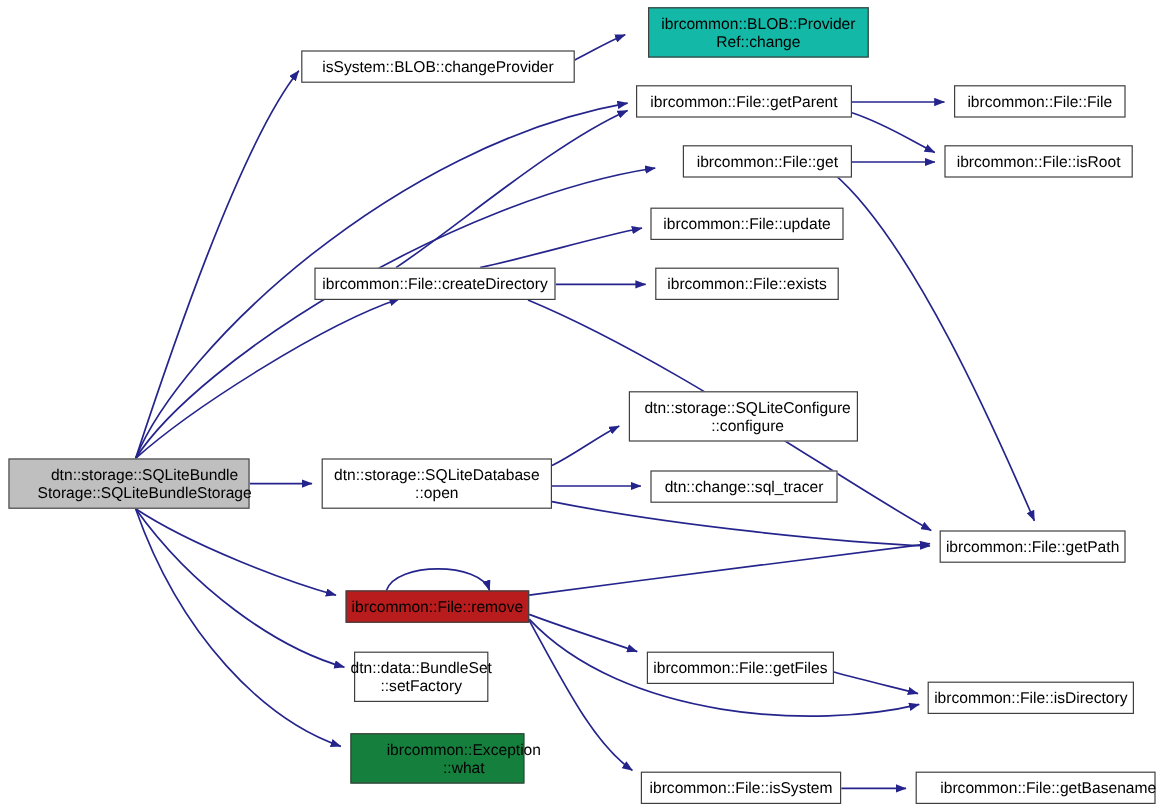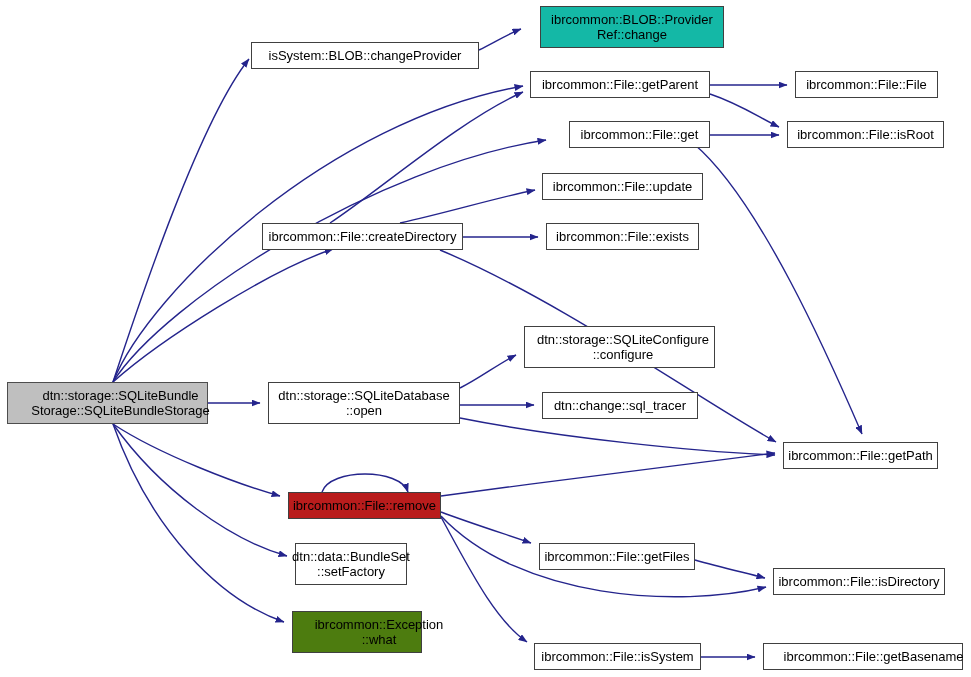--- a/index.html
+++ b/index.html
@@ -105,18 +105,18 @@
 ::configure</span></div>
       <div class="node" style="left: 268px; top: 382px; width: 192px; height: 42px; background: rgb(255, 255, 255); border-color: rgb(64, 64, 64); color: rgb(0, 0, 0);"><span class="label">dtn::storage::SQLiteDatabase
 ::open</span></div>
       <div class="node" style="left: 542px; top: 392px; width: 156px; height: 27px; background: rgb(255, 255, 255); border-color: rgb(64, 64, 64); color: rgb(0, 0, 0);"><span class="label">dtn::change::sql_tracer</span></div>
       <div class="node" style="left: 783px; top: 442px; width: 155px; height: 27px; background: rgb(255, 255, 255); border-color: rgb(64, 64, 64); color: rgb(0, 0, 0);"><span class="label">ibrcommon::File::getPath</span></div>
       <div class="node" style="left: 288px; top: 492px; width: 153px; height: 27px; background: #b91c1c; border-color: rgb(64, 64, 64); color: rgb(0, 0, 0);"><span class="label">ibrcommon::File::remove</span></div>
       <div class="node" style="left: 295px; top: 543px; width: 112px; height: 42px; background: rgb(255, 255, 255); border-color: rgb(64, 64, 64); color: rgb(0, 0, 0);"><span class="label">dtn::data::BundleSet
 ::setFactory</span></div>
       <div class="node" style="left: 539px; top: 543px; width: 156px; height: 27px; background: rgb(255, 255, 255); border-color: rgb(64, 64, 64); color: rgb(0, 0, 0);"><span class="label">ibrcommon::File::getFiles</span></div>
       <div class="node" style="left: 773px; top: 568px; width: 172px; height: 27px; background: rgb(255, 255, 255); border-color: rgb(64, 64, 64); color: rgb(0, 0, 0);"><span class="label">ibrcommon::File::isDirectory</span></div>
-      <div class="node" style="left: 292px; top: 611px; width: 130px; height: 42px; background: #4d7c0f; border-color: rgb(64, 64, 64); color: rgb(0, 0, 0); padding-left: 44px;"><span class="label">ibrcommon::Exception
+      <div class="node" style="left: 292px; top: 611px; width: 145px; height: 42px; background: #15803d; border-color: rgb(64, 64, 64); color: rgb(0, 0, 0); padding-left: 44px;"><span class="label">ibrcommon::Exception
 ::what</span></div>
       <div class="node" style="left: 534px; top: 643px; width: 167px; height: 27px; background: rgb(255, 255, 255); border-color: rgb(64, 64, 64); color: rgb(0, 0, 0);"><span class="label">ibrcommon::File::isSystem</span></div>
       <div class="node" style="left: 763px; top: 643px; width: 200px; height: 27px; background: rgb(255, 255, 255); border-color: rgb(64, 64, 64); color: rgb(0, 0, 0); padding-left: 21px;"><span class="label">ibrcommon::File::getBasename</span></div>
     </div>
 </div>
 
 </body></html>

